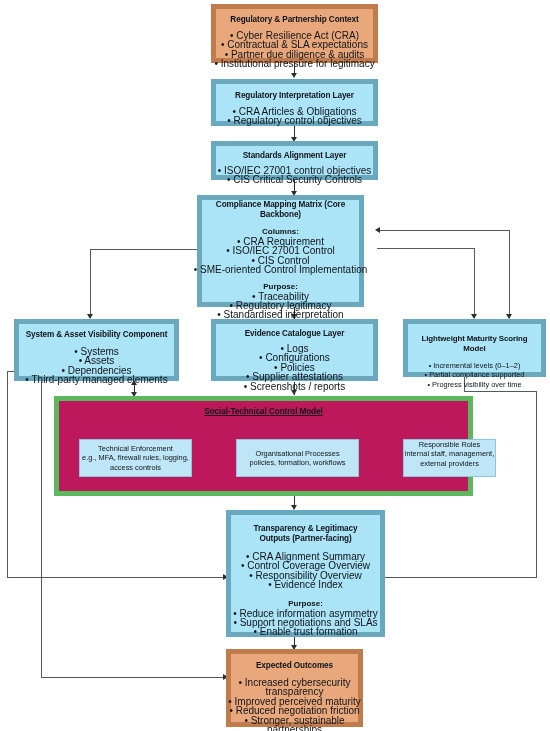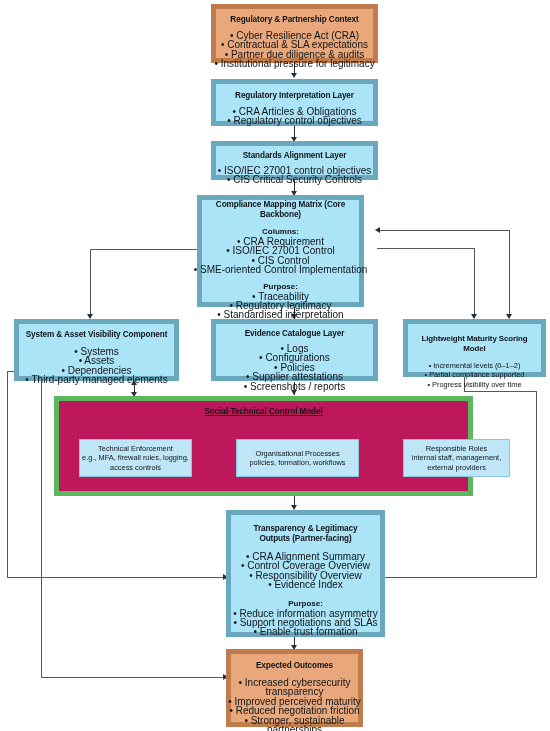--- a/index.html
+++ b/index.html
@@ -199,21 +199,21 @@
     <div class="plainlbl">Technical Enforcement</div>
     <div class="plainlbl">e.g., MFA, firewall rules, logging,</div>
     <div class="plainlbl">access controls</div>
   </div>
 
   <div class="node plainblue" style="left:236px;top:439px;width:123px;height:38px;justify-content:center;">
     <div class="plainlbl">Organisational Processes</div>
     <div class="plainlbl">policies, formation, workflows</div>
   </div>
 
-  <div class="node plainblue" style="left:403px;top:439px;width:107px;height:38px;justify-content:center;">
+  <div class="node plainblue" style="left:403px;top:439px;width:93px;height:38px;justify-content:flex-start;">
     <div class="plainlbl">Responsible Roles</div>
     <div class="plainlbl">internal staff, management,</div>
     <div class="plainlbl">external providers</div>
   </div>
 
   <div class="node blue" style="left:226px;top:510px;width:159px;height:127px;padding-top:9px;">
     <div class="title">Transparency &amp; Legitimacy</div>
     <div class="title">Outputs (Partner-facing)</div>
     <div class="bullets" style="margin-top:8px;">
       <div>• CRA Alignment Summary</div>

